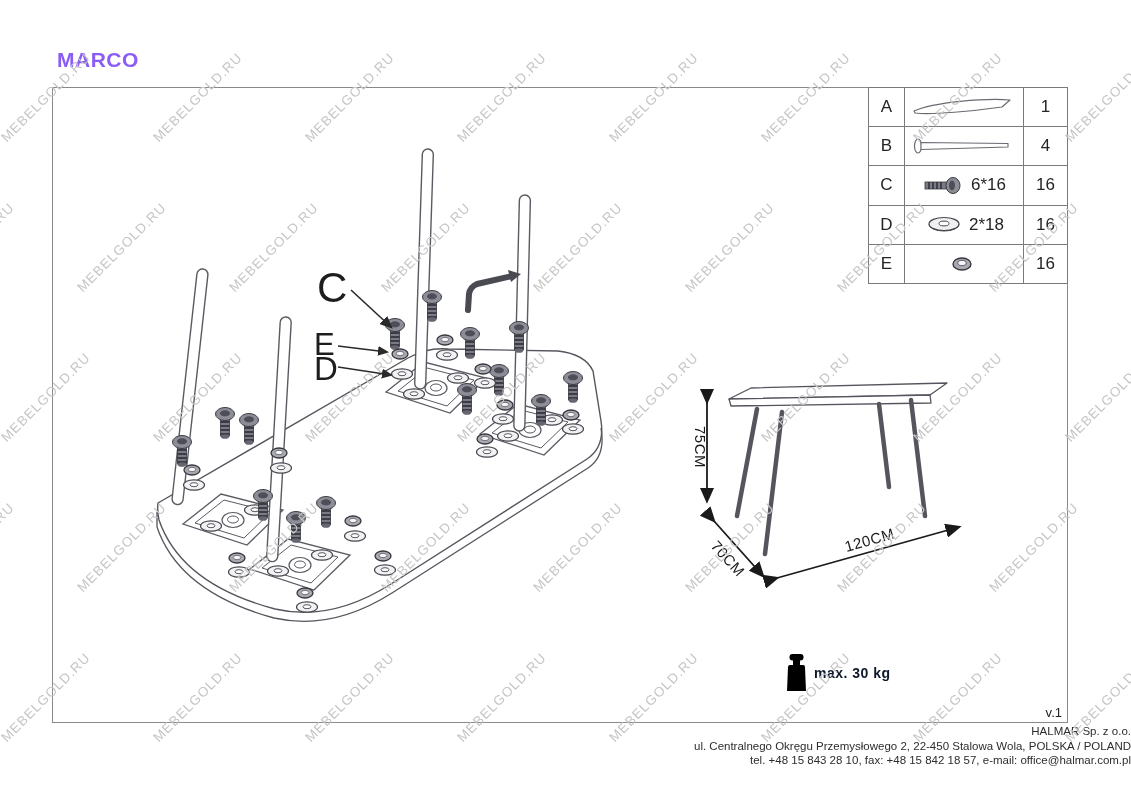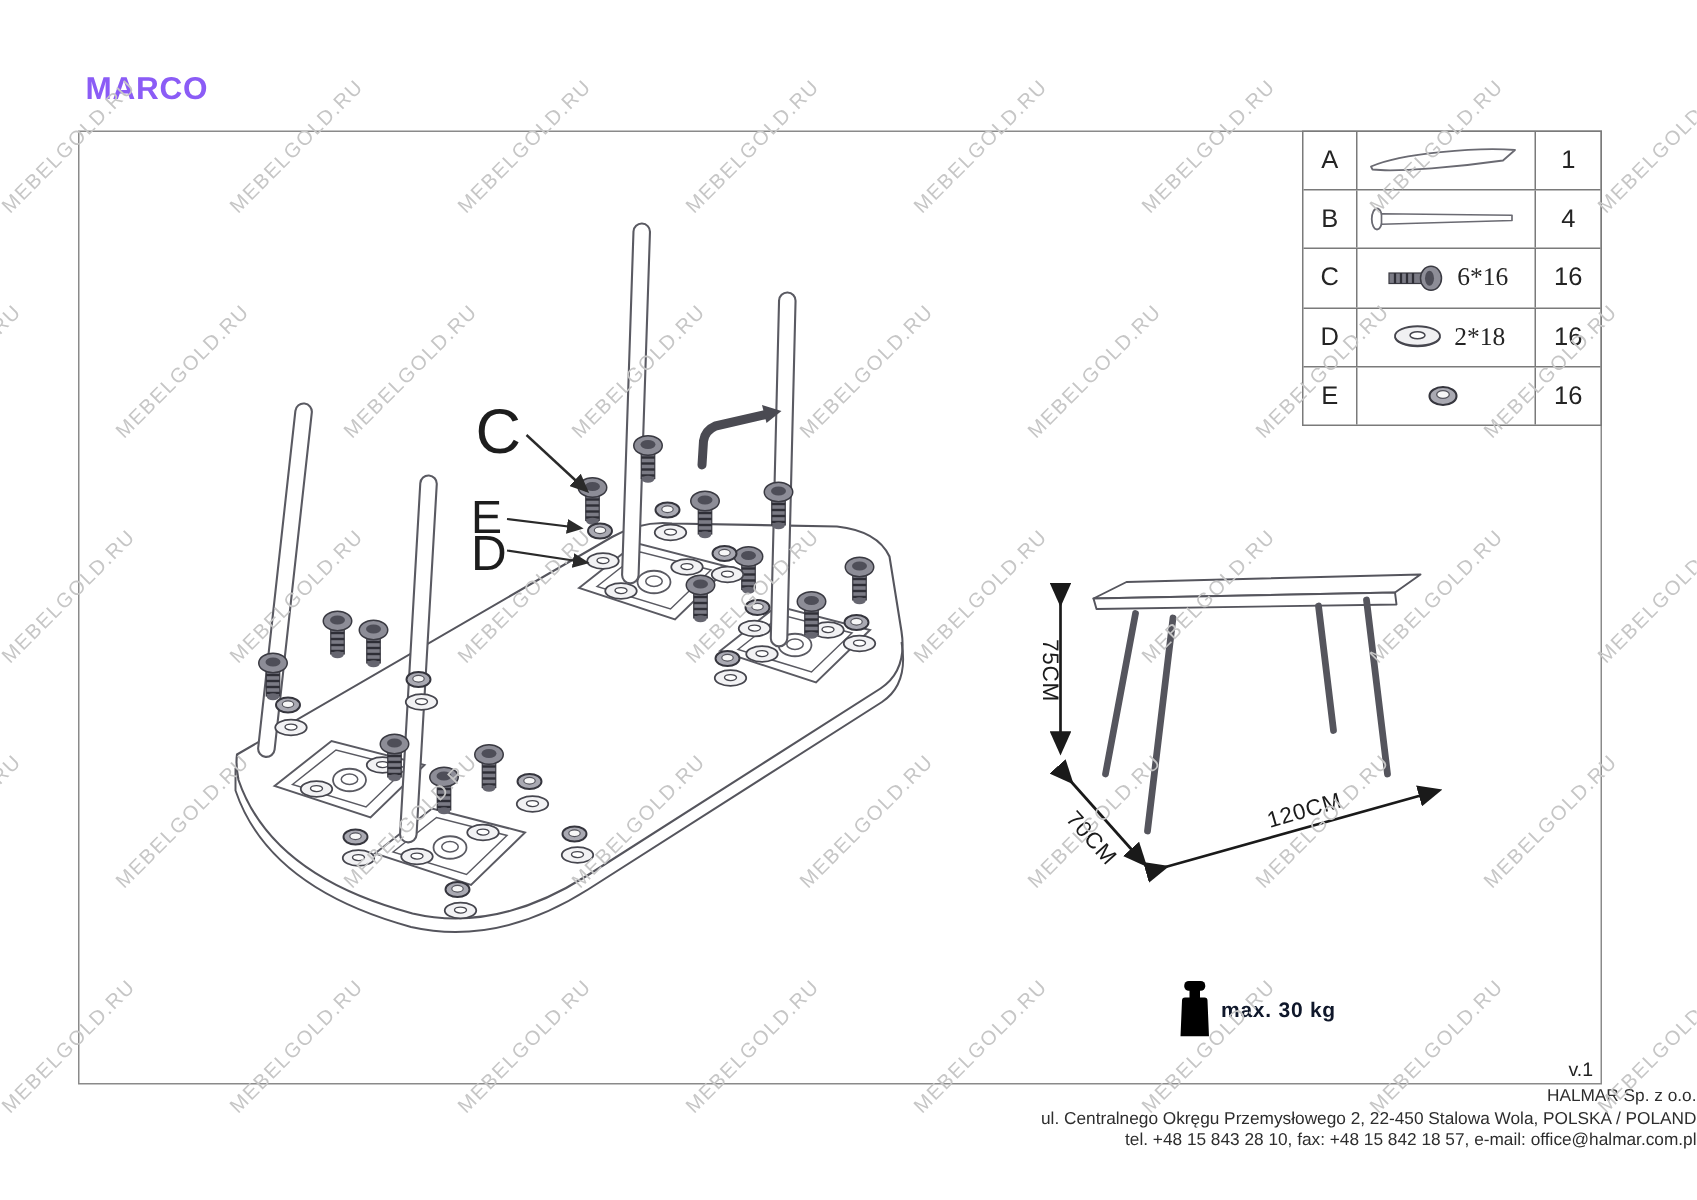--- a/index.html
+++ b/index.html
@@ -35,21 +35,21 @@
     position:absolute;left:868px;top:87px;width:200px;z-index:2;
     border:1.4px solid #7a7a7a;box-sizing:border-box;background:transparent;
   }
   .pt-row{display:grid;grid-template-columns:36px 119px 1fr;height:38.2px;}
   .pt-row:not(:last-child){border-bottom:1.3px solid #7a7a7a;}
   .pt-cell{
     display:flex;align-items:center;justify-content:center;
     font-size:17px;color:#242424;
   }
   .pt-cell.letter{border-right:1.3px solid #7a7a7a;}
-  .pt-cell.draw{border-right:1.3px solid #7a7a7a;gap:5px;font-family:Liberation Serif, serif;}
+  .pt-cell.draw{border-right:1.3px solid #7a7a7a;gap:5px;}
   .pt-spec{font-size:17px;color:#242424;}
   .footer{
     position:absolute;left:0;top:724px;width:1131px;text-align:right;
     font-size:11.5px;line-height:14.5px;color:#2d2d2d;z-index:2;
   }
 </style>
 </head>
 <body>
 
 <div class="page">

